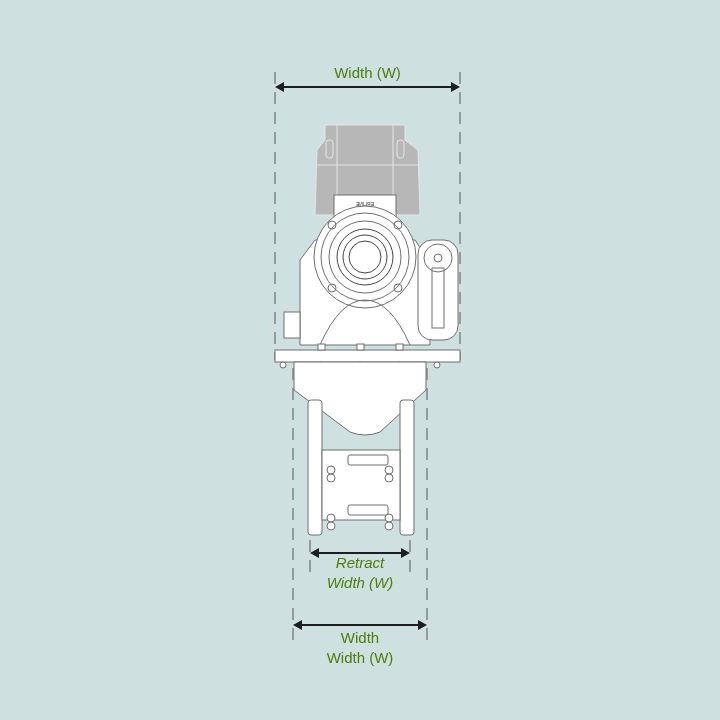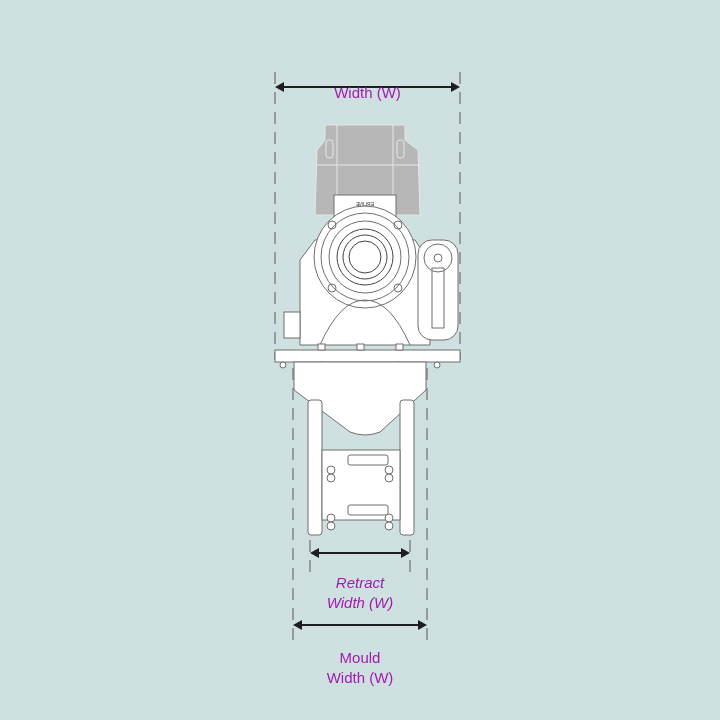--- a/index.html
+++ b/index.html
@@ -4,22 +4,22 @@
 <style>
   html, body { margin:0; padding:0; }
   body {
     width:720px; height:720px; overflow:hidden;
     background:#cfe0e1;
     font-family:"Liberation Sans", "DejaVu Sans", sans-serif;
     position:relative;
   }
   #canvas { position:absolute; left:0; top:0; width:720px; height:720px; }
   .label {
-    position:absolute; color:#a21caf; font-size:15px; text-align:center;
-    line-height:20px; white-space:nowrap;margin-top:20px;
+    position:absolute; color:#4d7c0f; font-size:15px; text-align:center;
+    line-height:20px; white-space:nowrap;
   }
 </style>
 </head>
 <body>
 
 <svg id="canvas" viewBox="0 0 720 720" xmlns="http://www.w3.org/2000/svg">
 
   <g stroke="#6f6f6f" stroke-width="1.2" stroke-dasharray="12,8" fill="none">
     <line x1="275" y1="72" x2="275" y2="360"></line>
     <line x1="460" y1="72" x2="460" y2="360"></line>
@@ -112,15 +112,15 @@
 </svg>
 
 <div class="label" style="left:275px; top:63px; width:185px;">Width (W)</div>
 
 <div class="label" style="left:300px; top:553px; width:120px;font-style:italic;">
   <div>Retract</div>
   <div>Width (W)</div>
 </div>
 
 <div class="label" style="left:300px; top:628px; width:120px;">
-  <div>Mould</div>
+  <div>Width</div>
   <div>Width (W)</div>
 </div>
 
 </body></html>

